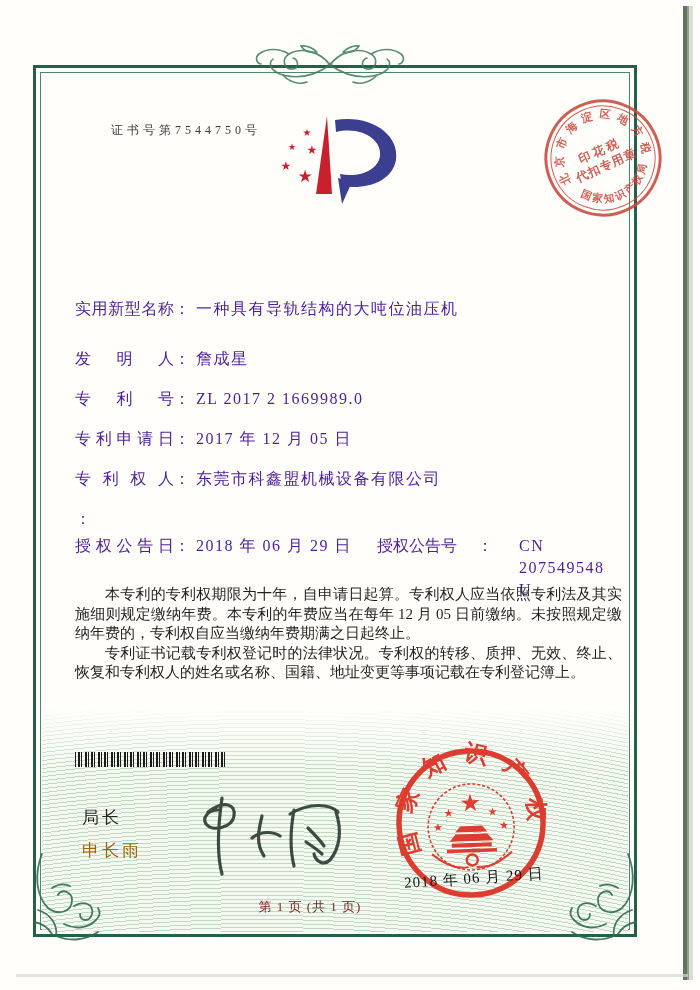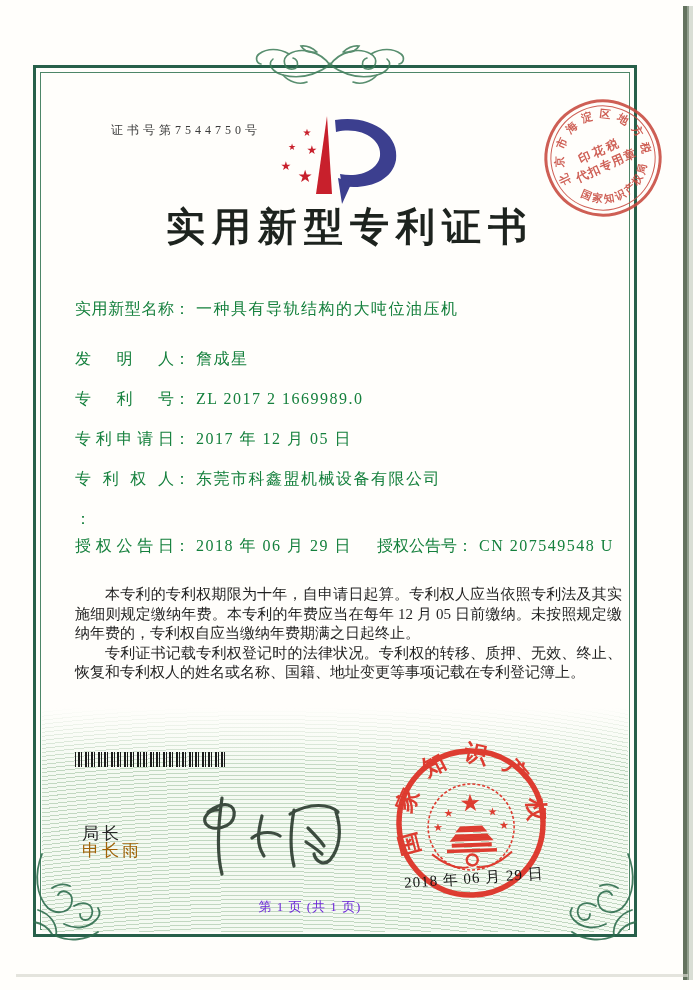--- a/index.html
+++ b/index.html
@@ -24,46 +24,46 @@
       repeating-radial-gradient(circle 1600px at 220px 1900px,
         rgba(104,156,108,.34) 0 1px, rgba(244,250,242,.9) 1px 4px);
     background-color:#eff6ec;}
 
   .ornament{position:absolute;}
   .cert-no{position:absolute;left:75px;top:122px;font-size:12px;letter-spacing:4px;color:#3b3b3b;margin-left:36px;}
 
   .title{position:absolute;left:35px;top:200px;width:630px;text-align:center;
          font-size:39px;font-weight:bold;letter-spacing:7px;color:#1d231e;}
 
-  .fields{position:absolute;left:75px;top:298px;width:548px;font-size:16px;color:#15803d;line-height:22px;}
+  .fields{position:absolute;left:75px;top:298px;width:548px;font-size:16px;color:#4c1d95;line-height:22px;}
   .frow{display:flex;}
   .flabel{display:inline-block;flex:none;width:99px;text-align:justify;text-align-last:justify;}
   .fcolon{flex:none;}
   .fvalue{flex:1;padding-left:6px;letter-spacing:1.5px;}
   .mb-lg{margin-bottom:28px}.mb-md{margin-bottom:18px}.mb-sm{margin-bottom:5px}
   .grant-left{display:flex;width:302px;flex:none;}
-  .grant-right{display:flex;flex:1;}
+  .grant-right{display:flex;flex:1;gap:20px;}
   .glabel{flex:none;}
 
   .body-text{position:absolute;left:75px;top:585px;width:547px;}
   .body-text p{margin:0;font-size:15px;line-height:19.5px;text-indent:2em;
                text-align:justify;color:#1f1f1f;}
 
   .barcode{position:absolute;left:75px;top:752px;width:152px;height:15px;
     background:repeating-linear-gradient(90deg,
       #1c1c1c 0 1px,transparent 1px 3px,#1c1c1c 3px 5px,transparent 5px 6px,
       #1c1c1c 6px 7px,transparent 7px 10px,#1c1c1c 10px 12px,transparent 12px 13px);}
 
-  .signer-title{position:absolute;left:82px;top:806px;font-size:17px;letter-spacing:3px;color:#262626;margin-top:16px;}
+  .signer-title{position:absolute;left:82px;top:806px;font-size:17px;letter-spacing:3px;color:#262626;}
   .signer-name{position:absolute;left:82px;top:839px;font-size:17px;letter-spacing:3px;color:#a16207;}
 
   .seal-date{position:absolute;left:404px;top:869px;font-size:15px;color:#151515;
              letter-spacing:1px;transform:rotate(-4deg);}
   .footer{position:absolute;left:225px;top:898px;width:170px;text-align:center;
-          font-size:13px;color:#6d28d9;letter-spacing:1px;}
+          font-size:13px;color:#7f1d1d;letter-spacing:1px;}
 
   .tax-stamp{position:absolute;left:541px;top:96px;transform:rotate(-24deg);opacity:.88;}
   .big-seal{position:absolute;left:389px;top:741px;transform:rotate(-2deg);opacity:.93;}
   .logo{position:absolute;left:278px;top:112px;}
   .signature{position:absolute;left:178px;top:786px;opacity:.85;}
 </style>
 </head>
 <body>
 
 <div class="page">
@@ -145,21 +145,20 @@
     <polygon points="60,66 74,70 64,92" fill="#3c3f8f"></polygon>
     <g fill="#c8202c" font-family="'DejaVu Sans',sans-serif" text-anchor="middle">
       <text x="29" y="24" font-size="10">★</text>
       <text x="34" y="42" font-size="12">★</text>
       <text x="14" y="38" font-size="9">★</text>
       <text x="8" y="58" font-size="12">★</text>
       <text x="27" y="70" font-size="17">★</text>
     </g>
   </svg>
 
-  <div class="title">实用新型专利证书</div>
 
   <div class="fields">
     <div class="frow mb-lg">
       <span class="flabel">实用新型名称</span>
         <span class="fcolon">：</span>
       <span class="fvalue">一种具有导轨结构的大吨位油压机</span>
     </div>
     <div class="frow mb-md">
       <span class="flabel">发明人</span>
         <span class="fcolon">：</span>

